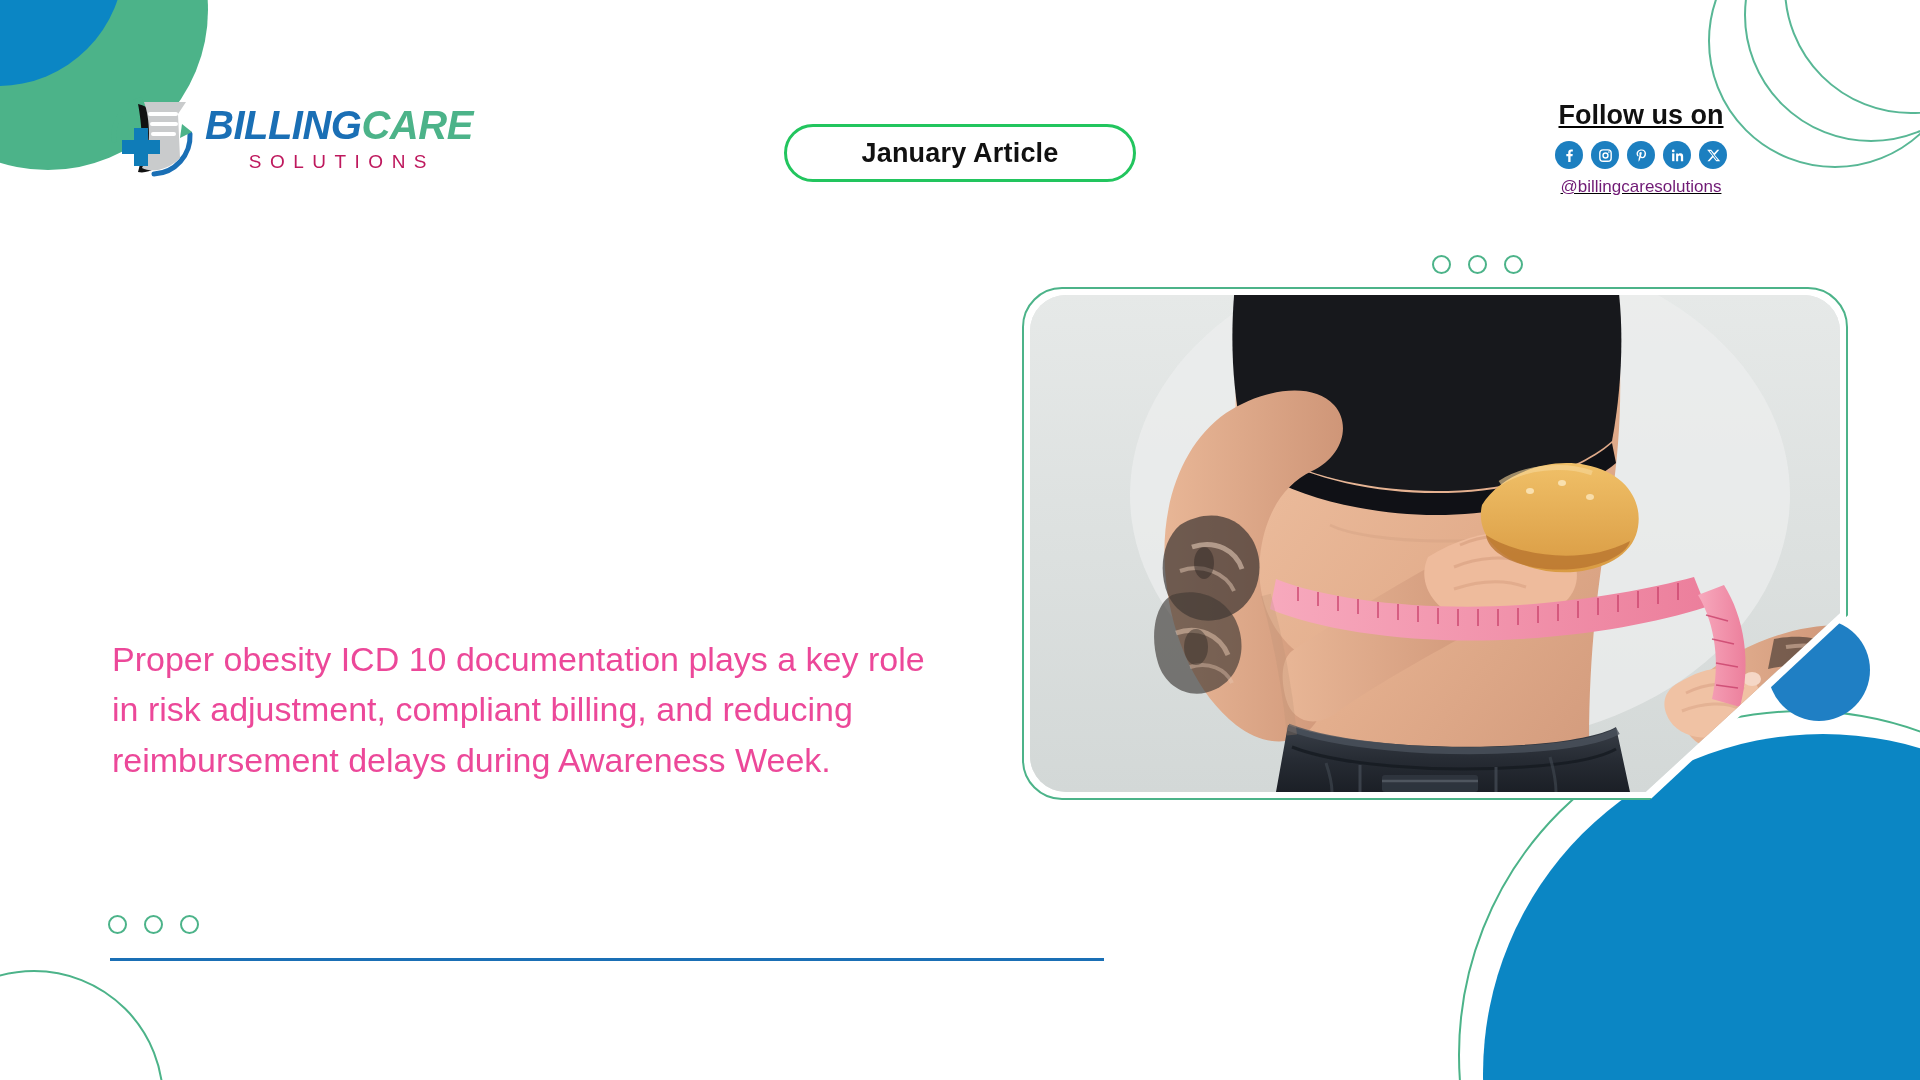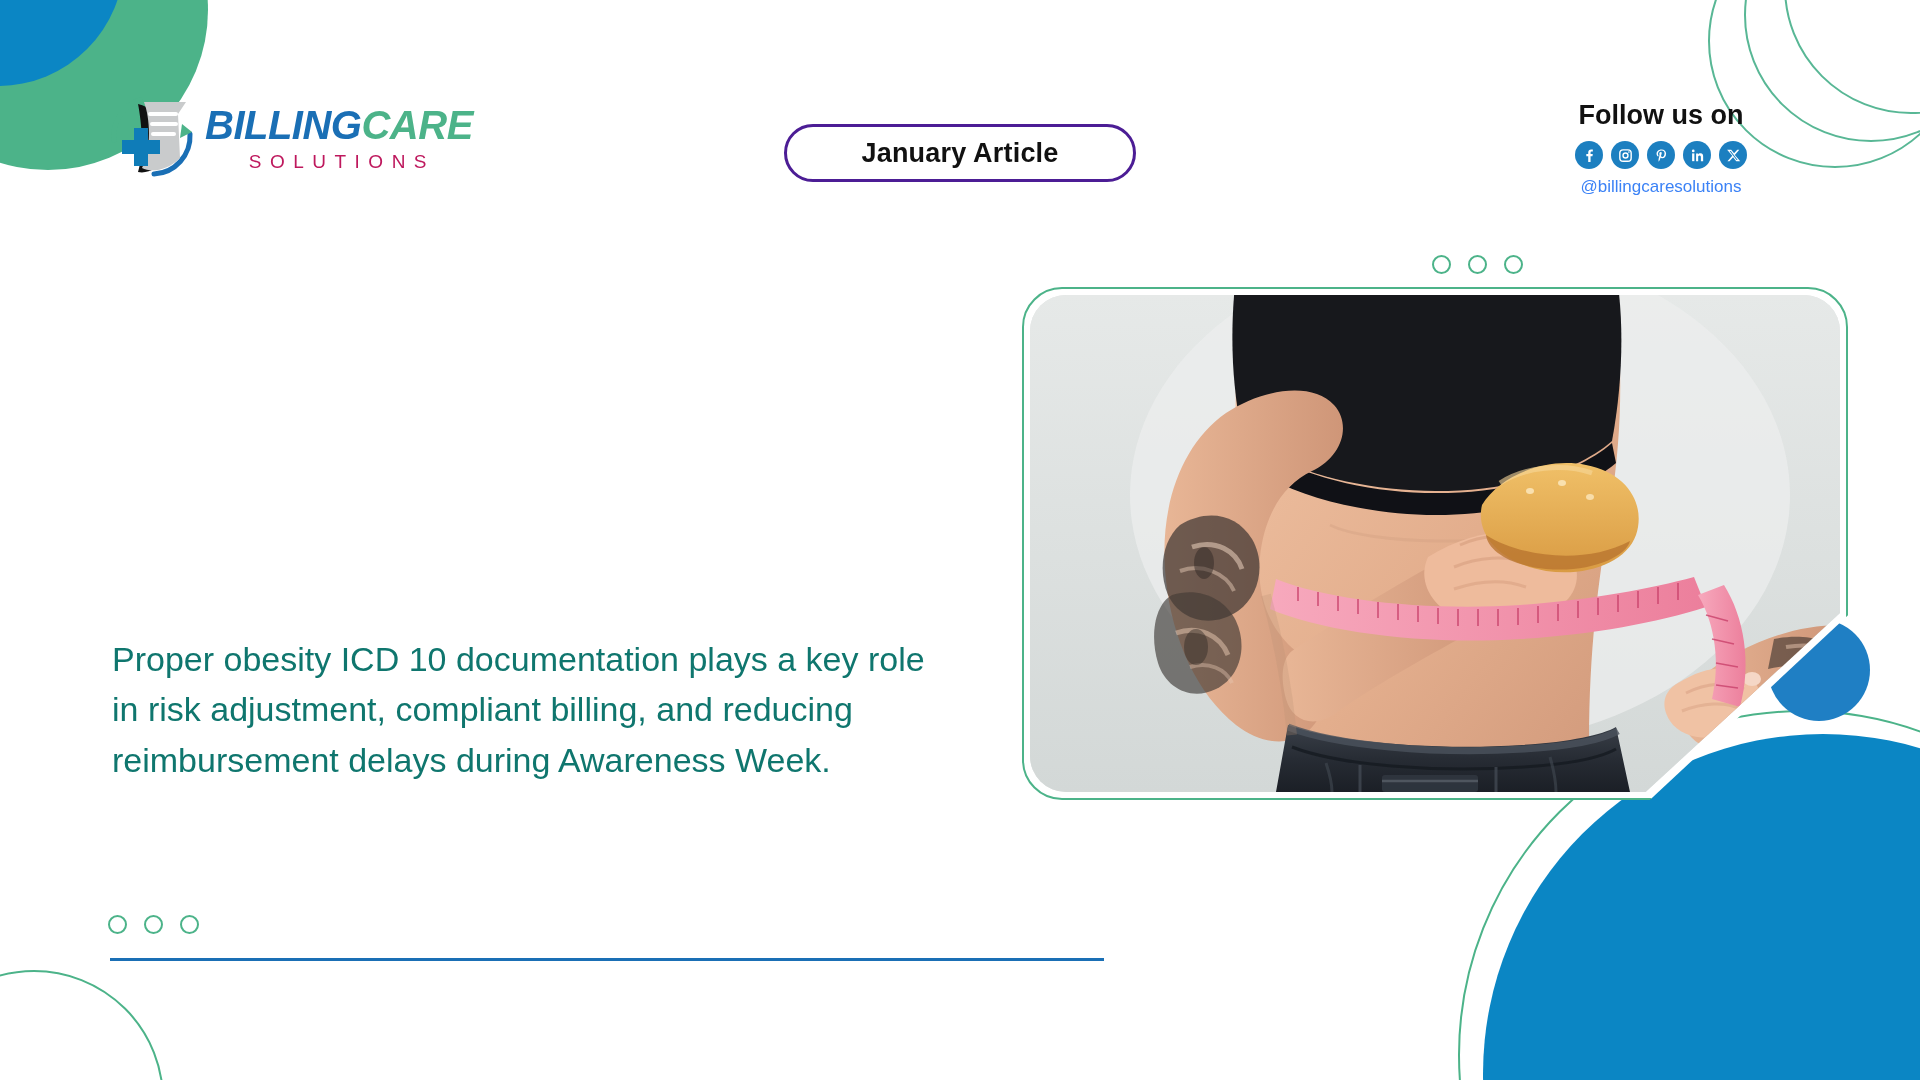--- a/index.html
+++ b/index.html
@@ -146,40 +146,41 @@
     margin-top: 7px;
   }
 
   .badge {
     position: absolute;
     left: 784px;
     top: 124px;
     width: 352px;
     height: 58px;
     box-sizing: border-box;
-    border: 3px solid #4c1d95;
+    border: 3px solid #22c55e;
     border-radius: 34px;
     display: flex;
     align-items: center;
     justify-content: center;
     background: #ffffff;
   }
   .badge-label {
     font-size: 27px;
     font-weight: bold;
     color: #111111;
     letter-spacing: 0.2px;
   }
 
   .social {
     position: absolute;
-    right: 84px;
+    right: 104px;
     top: 100px;
     width: 350px;
     text-align: center;
+    text-decoration: underline;
   }
   .social-title {
     font-size: 27px;
     font-weight: bold;
     color: #111111;
     margin-bottom: 10px;
   }
   .social-icons {
     display: flex;
     justify-content: center;
@@ -192,21 +193,21 @@
     border-radius: 50%;
     background: #1c7fc0;
     display: flex;
     align-items: center;
     justify-content: center;
     color: #ffffff;
   }
   .social-icon svg { display: block; }
   .social-handle {
     font-size: 17px;
-    color: #3b82f6;
+    color: #701a75;
   }
 
   
   .headline {
     position: absolute;
     left: 110px;
     top: 322px;
     width: 900px;
     font-size: 63px;
     line-height: 1.16;
@@ -215,21 +216,21 @@
     letter-spacing: -0.5px;
   }
 
   .body-copy {
     position: absolute;
     left: 112px;
     top: 600px;
     width: 830px;
     font-size: 34px;
     line-height: 1.48;
-    color: #0f766e;
+    color: #ec4899;
   }
 
   
   .footer-dots {
     position: absolute;
     left: 108px;
     top: 915px;
     display: flex;
     gap: 17px;
   }

